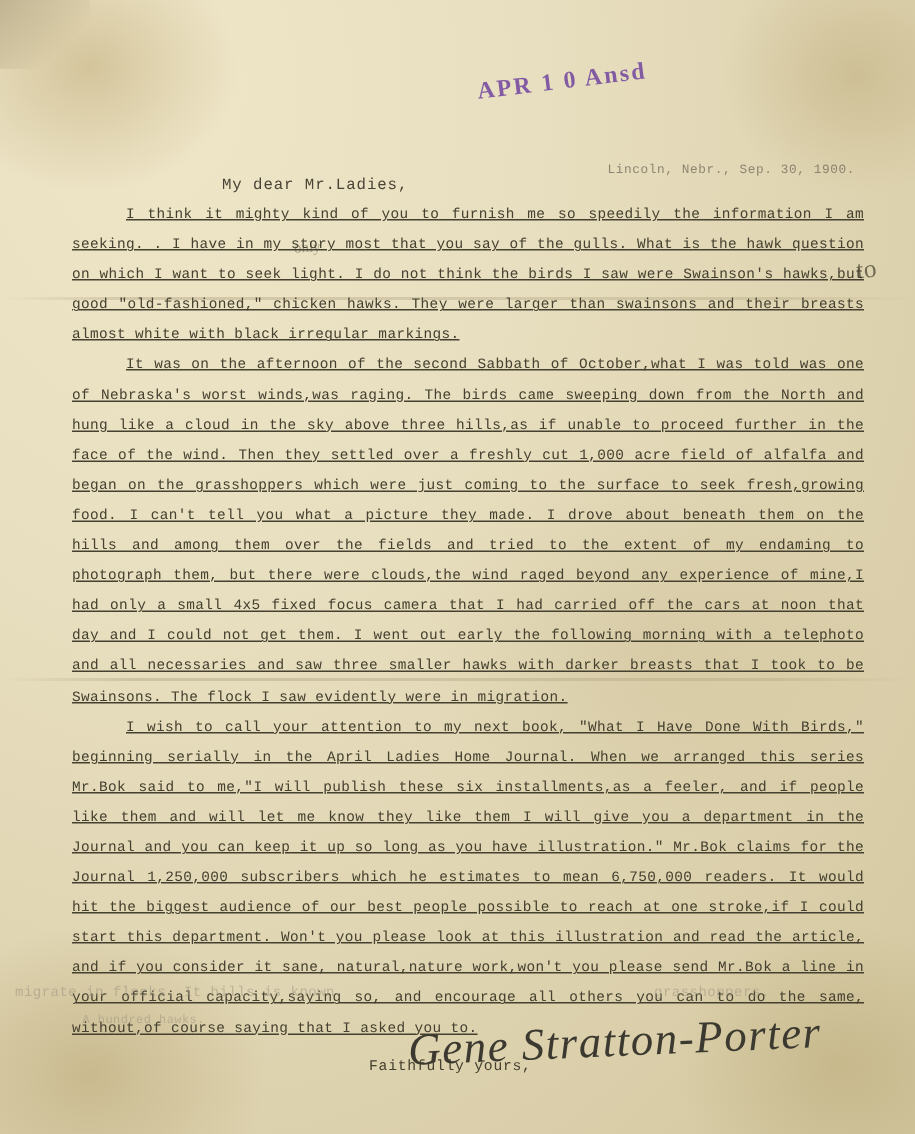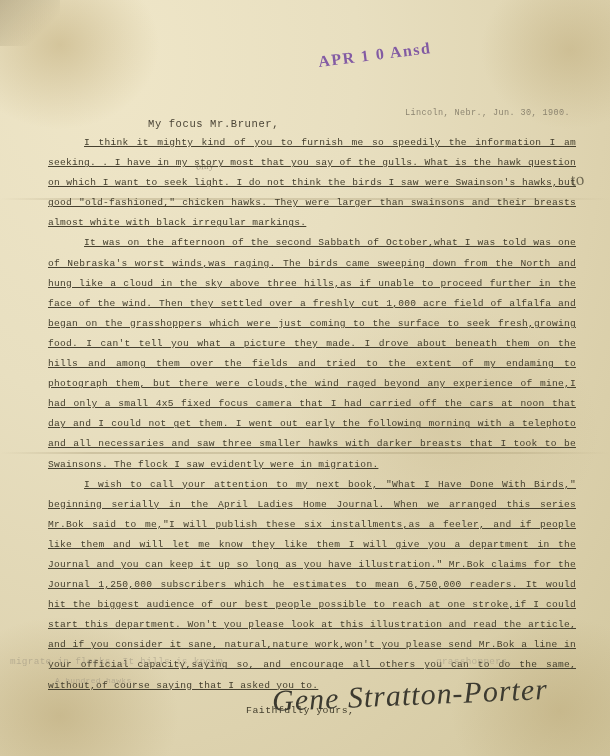--- a/index.html
+++ b/index.html
@@ -161,23 +161,23 @@
   <div class="stain s2"></div>
   <div class="stain s3"></div>
   <div class="stain s4"></div>
   <div class="stain s5"></div>
   <div class="edge-tear"></div>
   <div class="fold fold-a"></div>
   <div class="fold fold-b"></div>
 
   <div class="stamp">APR 1 0 Ansd</div>
 
-  <div class="letterhead">Lincoln, Nebr., Jun. 30, 1900.</div>
+  <div class="letterhead">Lincoln, Nebr., Sep. 30, 1900.</div>
 
-  <div class="salutation">My focus Mr.Bruner,</div>
+  <div class="salutation">My dear Mr.Ladies,</div>
 
   <div class="scrawl">only</div>
   <div class="hand-note">to</div>
 
   <div class="body">
     <p><span class="ind"></span><span>I think it mighty kind of you to furnish me so speedily the information I am seeking. .  I have in my story most that you say of the gulls.   What is the hawk question on which I want to seek light.   I do not think the birds I saw were Swainson's hawks,but good "old-fashioned," chicken hawks.    They were larger than swainsons and their breasts almost white with black irregular markings.</span></p>
     <p><span class="ind"></span><span>It was on the afternoon of the second Sabbath of October,what I was told was one of Nebraska's worst winds,was raging.   The birds came sweeping down from the North and hung like a cloud in the sky above three hills,as if unable to proceed further in the face of the wind.    Then they settled over a freshly cut 1,000 acre field of alfalfa and began on the grasshoppers which were just coming to the surface to seek fresh,growing food.    I can't tell you what a picture they made.    I drove about beneath them on the hills and among them over the fields and tried to the extent of my endaming to photograph them, but there were clouds,the wind raged beyond any experience of mine,I had only a small 4x5 fixed focus camera that I had carried off the cars at noon that day and I could not get them.    I went out early the following morning with a telephoto and all necessaries and saw three smaller hawks with darker breasts that I took to be Swainsons.    The flock I saw evidently were in migration.</span></p>
     <p><span class="ind"></span><span>I wish to call your attention to my next book, "What I Have Done With Birds," beginning serially in the April Ladies Home Journal.    When we arranged this series Mr.Bok said to me,"I will publish these six installments,as a feeler, and if people like them and will let me know they like them I will give you a department in the Journal and you can keep it up so long as you have illustration."   Mr.Bok claims for the Journal 1,250,000 subscribers which he estimates to mean 6,750,000 readers.    It would hit the biggest audience of our best people possible to reach at one stroke,if I could start this department. Won't you please look at this illustration and read the article, and if you consider it sane, natural,nature work,won't you please send Mr.Bok a line in your official capacity,saying so, and encourage all others you can to do the same, without,of course saying that I asked you to.</span></p>
   </div>
 

